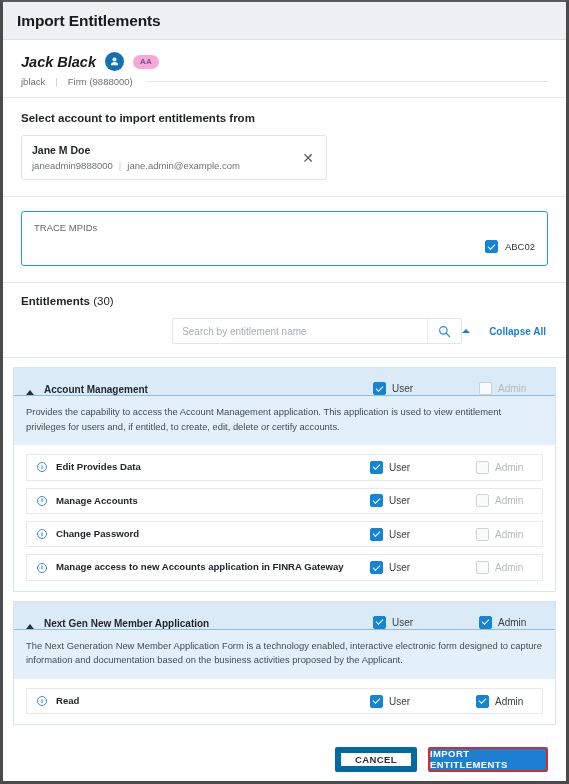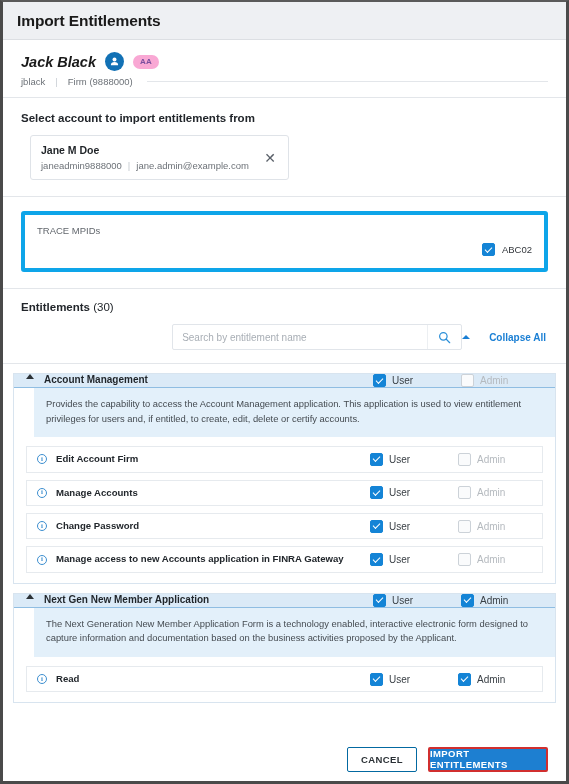--- a/index.html
+++ b/index.html
@@ -73,39 +73,38 @@
   }
   .section-title {
     font-size: 11.5px; font-weight: bold; color: #22262b;
     margin-bottom: 11px;
   }
   .section-title .count { font-weight: normal; }
 
   .account-card {
     border: 1px solid #dfe3e8; border-radius: 3px;
     padding: 8px 10px;
-    width: 259px;
+    width: 306px;
     display: flex; align-items: center; justify-content: space-between;
     background: #fff;
-    margin-left: 9px;
   }
   .account-card .acc-name { font-size: 10.5px; font-weight: bold; color: #1f2327; }
   .account-card .acc-sub {
     font-size: 9.5px; color: #6d7278; margin-top: 4px;
     display: flex; align-items: center; gap: 6px;
   }
   .account-card .acc-sub .bar { color: #c4c9cf; }
   .close-x {
     font-size: 14px; color: #5a6069; cursor: pointer;
     line-height: 1; padding: 0 2px;
   }
 
   
   .org-card {
-    border: 4px solid #0ea5e9; border-radius: 3px;
+    border: 1px solid #0ea5e9; border-radius: 3px;
     padding: 10px 12px 12px 12px;
     background: #fff;
   }
   .org-label { font-size: 9.5px; color: #62676d; margin-bottom: 7px; }
   .org-item { display: flex; align-items: center; gap: 7px; justify-content: flex-end; }
   .org-item .lbl { font-size: 9.5px; color: #33373c; }
 
   
   .cb {
     width: 13px; height: 13px; border-radius: 2px;
@@ -166,43 +165,43 @@
     position: relative;
   }
   .group {
     border: 1px solid #d8e4ef;
     margin-bottom: 9px;
     background: #fff;
   }
   .group-head {
     background: #dbeaf7;
     border-bottom: 1px solid #8fbde2;
-    height: 14px;
-    display: flex; align-items: flex-start;
+    height: 28px;
+    display: flex; align-items: flex-end;
     padding: 0 10px 0 12px;
   }
   .tri-up {
     width: 0; height: 0;
     border-left: 4px solid transparent; border-right: 4px solid transparent;
     border-bottom: 5px solid #2b3136;
     margin-right: 10px;
   }
   .group-title { font-size: 10px; font-weight: bold; color: #1f2429; flex: 1; }
-  .perm-group { display: flex; align-items: center; gap: 26px; width: 172px; }
+  .perm-group { display: flex; align-items: center; gap: 44px; width: 172px; }
   .perm {
     display: flex; align-items: center; gap: 6px;
     width: 62px;
   }
   .perm .plabel { font-size: 10px; color: #3a4046; }
   .perm.disabled .plabel { color: #b5babf; }
 
   .group-desc {
     background: #e3f0fa;
     padding: 9px 12px 11px 12px;
-    font-size: 9.4px; color: #454b51; line-height: 1.55; margin-left: 20px;
+    font-size: 9.4px; color: #454b51; line-height: 1.55;
   }
   .group-body { padding: 9px 12px 10px 12px; background: #fff; }
   .ent-row {
     border: 1px solid #e6eaee;
     min-height: 26px;
     display: flex; align-items: center;
     padding: 5px 0 5px 10px;
     margin-bottom: 7px;
     background: #fff;
   }
@@ -229,22 +228,22 @@
     gap: 11px;
     padding: 0 18px 0 0;
     background: #fff;
   }
   .btn {
     font-size: 9.5px; font-weight: bold; letter-spacing: 0.4px;
     border-radius: 2px; cursor: pointer;
     display: flex; align-items: center; justify-content: center;
   }
   .btn-cancel {
-    width: 70px; height: 25px;
-    border: 1px solid #0369a1; background: #fff; color: #2a3035;
+    width: 82px; height: 25px;
+    border: 6px solid #0369a1; background: #fff; color: #2a3035;
   }
   .btn-import {
     width: 120px; height: 25px;
     background: #1d7fd1; color: #fff;
     border: 2px solid #d12f2f;
   }
 </style>
 </head>
 <body>
 
@@ -335,21 +334,21 @@
             <span class="cb unchecked"></span>
             <span class="plabel">Admin</span>
           </span>
         </span>
       </div>
       <div class="group-desc">Provides the capability to access the Account Management application. This application is used to view entitlement privileges for users and, if entitled, to create, edit, delete or certify accounts.</div>
       <div class="group-body">
 
         <div class="ent-row">
           <span class="info-icon">i</span>
-          <span class="ent-name">Edit Account Firm</span>
+          <span class="ent-name">Edit Provides Data</span>
           <span class="perm-group">
             <span class="perm">
               <span class="cb checked"></span>
               <span class="plabel">User</span>
             </span>
             <span class="perm disabled">
               <span class="cb unchecked"></span>
               <span class="plabel">Admin</span>
             </span>
           </span>

